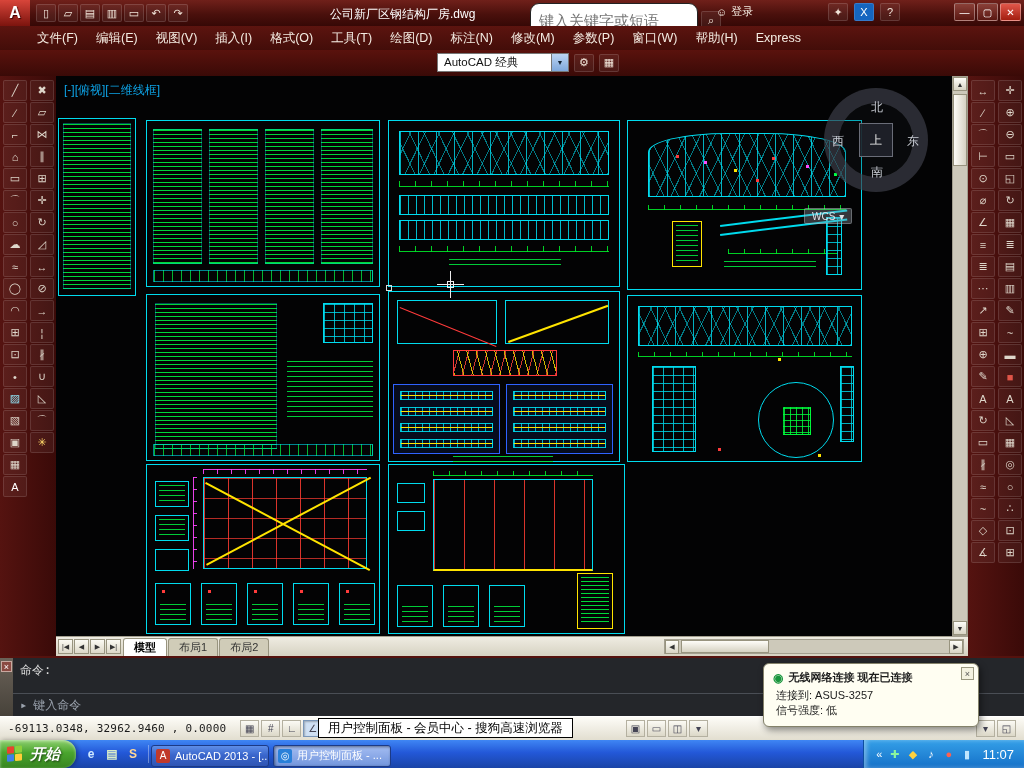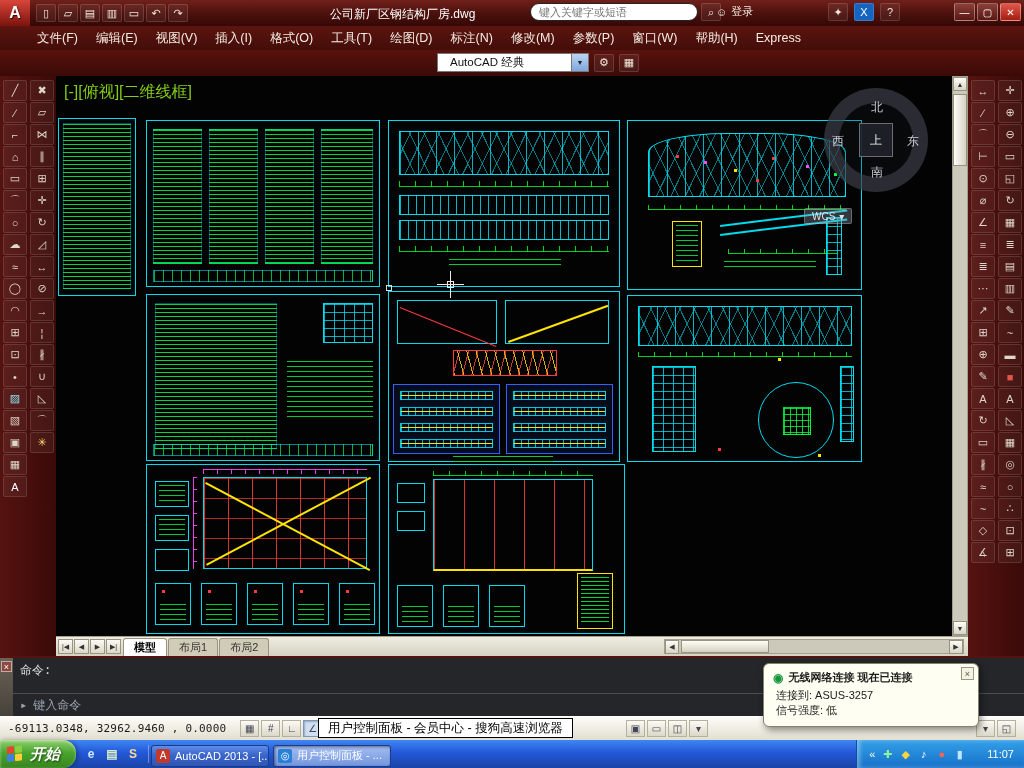--- a/index.html
+++ b/index.html
@@ -6,47 +6,47 @@
   html,body{width:1024px;height:768px;overflow:hidden;background:#000;font-family:"Liberation Sans",sans-serif}
   .screen{position:relative;width:1024px;height:768px;background:#3c0b08}
 
   
   .titlebar{position:absolute;left:0;top:0;width:1024px;height:26px;background:linear-gradient(#70201a,#4a100c 55%,#360806);display:flex;align-items:center;color:#fff}
   .logo{width:30px;height:26px;background:linear-gradient(#d8453a,#7c140e);display:flex;align-items:center;justify-content:center;font-weight:bold;font-size:16px;color:#fff;text-shadow:1px 1px 1px #400}
   .qbar{display:flex;gap:2px;margin-left:6px}
   .qbtn{width:20px;height:18px;display:flex;align-items:center;justify-content:center;font-size:11px;color:#f0e4d8;background:rgba(255,255,255,.06);border:1px solid rgba(255,255,255,.14);border-radius:2px}
   .doc-title{position:absolute;left:330px;top:6px;font-size:12px;color:#fff}
   .searchwrap{position:absolute;left:530px;top:3px;display:flex;align-items:center;gap:3px}
-  .searchwrap input{width:168px;height:18px;border:1px solid #222;border-radius:9px;padding:0 8px;font-size:11px;color:#333;background:#fff;outline:none}
+  .searchwrap input{width:168px;height:18px;border:1px solid #222;border-radius:9px;padding:16px 8px;font-size:15px;color:#333;background:#fff;outline:none}
   .loginwrap{position:absolute;left:716px;top:4px;display:flex;align-items:center;gap:4px;font-size:11px;color:#f3e9de}
   .ticons{position:absolute;left:828px;top:3px;display:flex;gap:6px}
   .winbtns{position:absolute;right:3px;top:3px;display:flex;gap:2px}
   .wbtn{width:21px;height:18px;display:flex;align-items:center;justify-content:center;font-size:10px;color:#fff;background:linear-gradient(#8a4038,#5a1812);border:1px solid rgba(255,255,255,.35);border-radius:2px}
   .wbtn.close{background:linear-gradient(#e1574a,#a31e10)}
 
   
   .menubar{position:absolute;left:0;top:26px;width:1024px;height:24px;background:linear-gradient(#5c140f,#430d09);display:flex;align-items:flex-end;padding-left:28px}
   .menu-item{padding:0 9px;font-size:12.5px;color:#f4ece2;height:24px;line-height:24px}
 
   
   .toolrow{position:absolute;left:0;top:50px;width:1024px;height:26px;background:linear-gradient(#5a120d,#3a0a07);}
   .wsgroup{position:absolute;left:437px;top:3px;display:flex;align-items:center;gap:5px}
-  .wsbox{width:152px;height:19px;background:#fff;border:1px solid #777;display:flex;align-items:center;justify-content:space-between;padding-left:12px;font-size:11.5px;color:#111}
+  .wsbox{width:132px;height:19px;background:#fff;border:1px solid #777;display:flex;align-items:center;justify-content:space-between;padding-left:6px;font-size:11.5px;color:#111}
   .wsarrow{width:17px;height:17px;background:linear-gradient(#bcd4f2,#7fa8dc);border-left:1px solid #777;display:flex;align-items:center;justify-content:center;font-size:7px;color:#123}
 
   
   .workspace{position:absolute;left:0;top:76px;width:1024px;height:580px}
   .strip{position:absolute;top:0;height:580px;width:56px;background:linear-gradient(90deg,#551310,#3a0a08)}
   .strip.left{left:0}.strip.right{right:0}
   .coln{position:absolute;top:4px;width:26px;display:flex;flex-direction:column;gap:1px;align-items:center}
   .c1{left:2px}.c2{left:29px}
   .tbtn{width:24px;height:21px;display:flex;align-items:center;justify-content:center;font-size:11px;color:#ded6ca;background:rgba(255,255,255,.05);border:1px solid rgba(255,255,255,.12);border-radius:2px}
 
   .canvas{position:absolute;left:56px;top:0;width:896px;height:560px;background:#030304;overflow:hidden}
-  .vp-label{position:absolute;left:8px;top:6px;color:#84cc16;font-size:16px;z-index:5}
+  .vp-label{position:absolute;left:8px;top:6px;color:#0ea5e9;font-size:12px;z-index:5}
 
   
   .sheet{position:absolute;border:1px solid #00dbee}
   .sheet div{position:absolute}
   .tx{background:repeating-linear-gradient(180deg,rgba(0,225,60,.95) 0 1px,transparent 1px 4px);border:1px solid rgba(0,219,238,.35)}
   .tx2{background:repeating-linear-gradient(180deg,rgba(0,225,60,.9) 0 1px,transparent 1px 5px)}
   .tb{border:1px solid rgba(0,219,238,.6);background:repeating-linear-gradient(90deg,rgba(0,225,60,.8) 0 1px,transparent 1px 9px)}
   .tk{border:1px solid #00dbee;background:repeating-linear-gradient(90deg,rgba(0,219,238,.85) 0 1px,transparent 1px 8px)}
   .xh{border:1px solid #00dbee;background:repeating-linear-gradient(64deg,rgba(0,219,238,.55) 0 1px,transparent 1px 13px),repeating-linear-gradient(-64deg,rgba(0,219,238,.55) 0 1px,transparent 1px 13px),repeating-linear-gradient(90deg,rgba(0,219,238,.8) 0 1px,transparent 1px 18px)}
   .dim{background:repeating-linear-gradient(90deg,rgba(0,230,40,.9) 0 1px,transparent 1px 16px);border-bottom:1px solid rgba(0,230,40,.9)}
@@ -121,21 +121,21 @@
   .flag i{border-radius:1px}
   .f1{background:#e8432f}.f2{background:#8bd03c}.f3{background:#3f7fe8}.f4{background:#ffce38}
   .qlbox{display:flex;align-items:center;gap:3px;padding:0 6px;border-right:1px solid rgba(255,255,255,.35)}
   .ql{width:18px;height:18px;display:flex;align-items:center;justify-content:center;font-size:12px;font-weight:bold}
   .taskbtns{display:flex;align-items:flex-start}
   .task-btn{height:22px;margin:3px 2px 0;padding:0 8px 0 4px;width:118px;display:flex;align-items:center;gap:5px;background:linear-gradient(#5e8ee8,#3a66cc 45%,#2f55b4);border:1px solid #1c3a86;border-radius:3px;color:#fff;font-size:11px;white-space:nowrap;overflow:hidden}
   .task-btn.active{background:linear-gradient(#a4bdf2,#7396dd);box-shadow:inset 1px 1px 3px rgba(0,0,0,.45);color:#fff}
   .tb-ic{width:14px;height:14px;border-radius:2px;display:flex;align-items:center;justify-content:center;font-size:10px;color:#fff;flex:none}
   .tray{margin-left:auto;height:28px;display:flex;align-items:center;gap:6px;padding:0 10px 0 12px;background:linear-gradient(#35a0e8,#1470c8);border-left:1px solid #0d4fa0;box-shadow:inset 3px 0 4px rgba(255,255,255,.35)}
   .tray-ic{font-size:11px;width:13px;text-align:center}
-  .clock{color:#fff;font-size:11px;margin-left:15px}
+  .clock{color:#fff;font-size:13px;margin-left:3px}
   .chev{color:#fff;font-size:11px}
 </style>
 </head>
 <body>
 
 <div class="screen">
 
   <div class="titlebar">
     <div class="logo">A</div>
     <div class="qbar">

